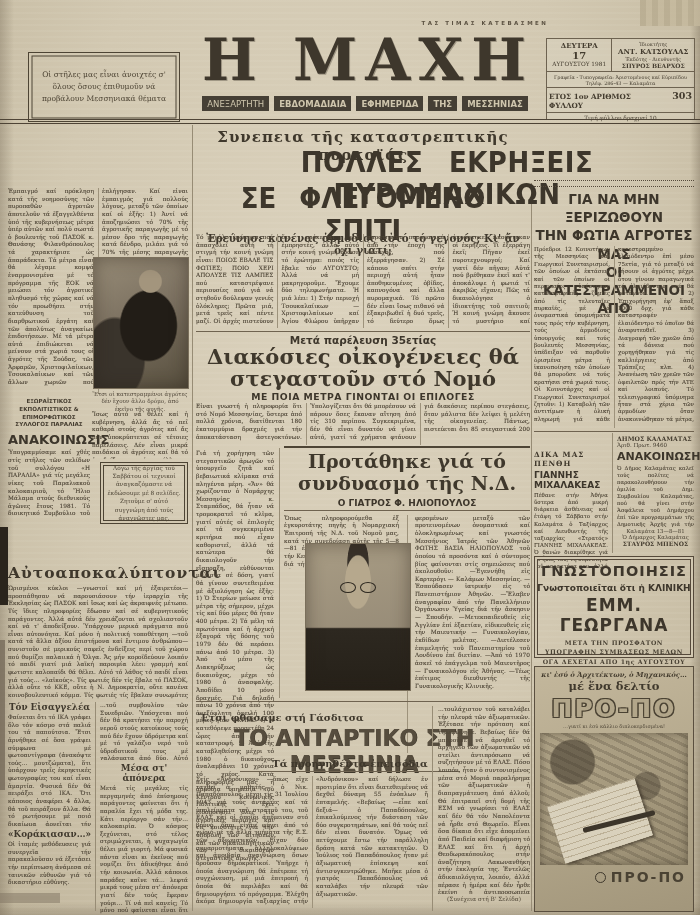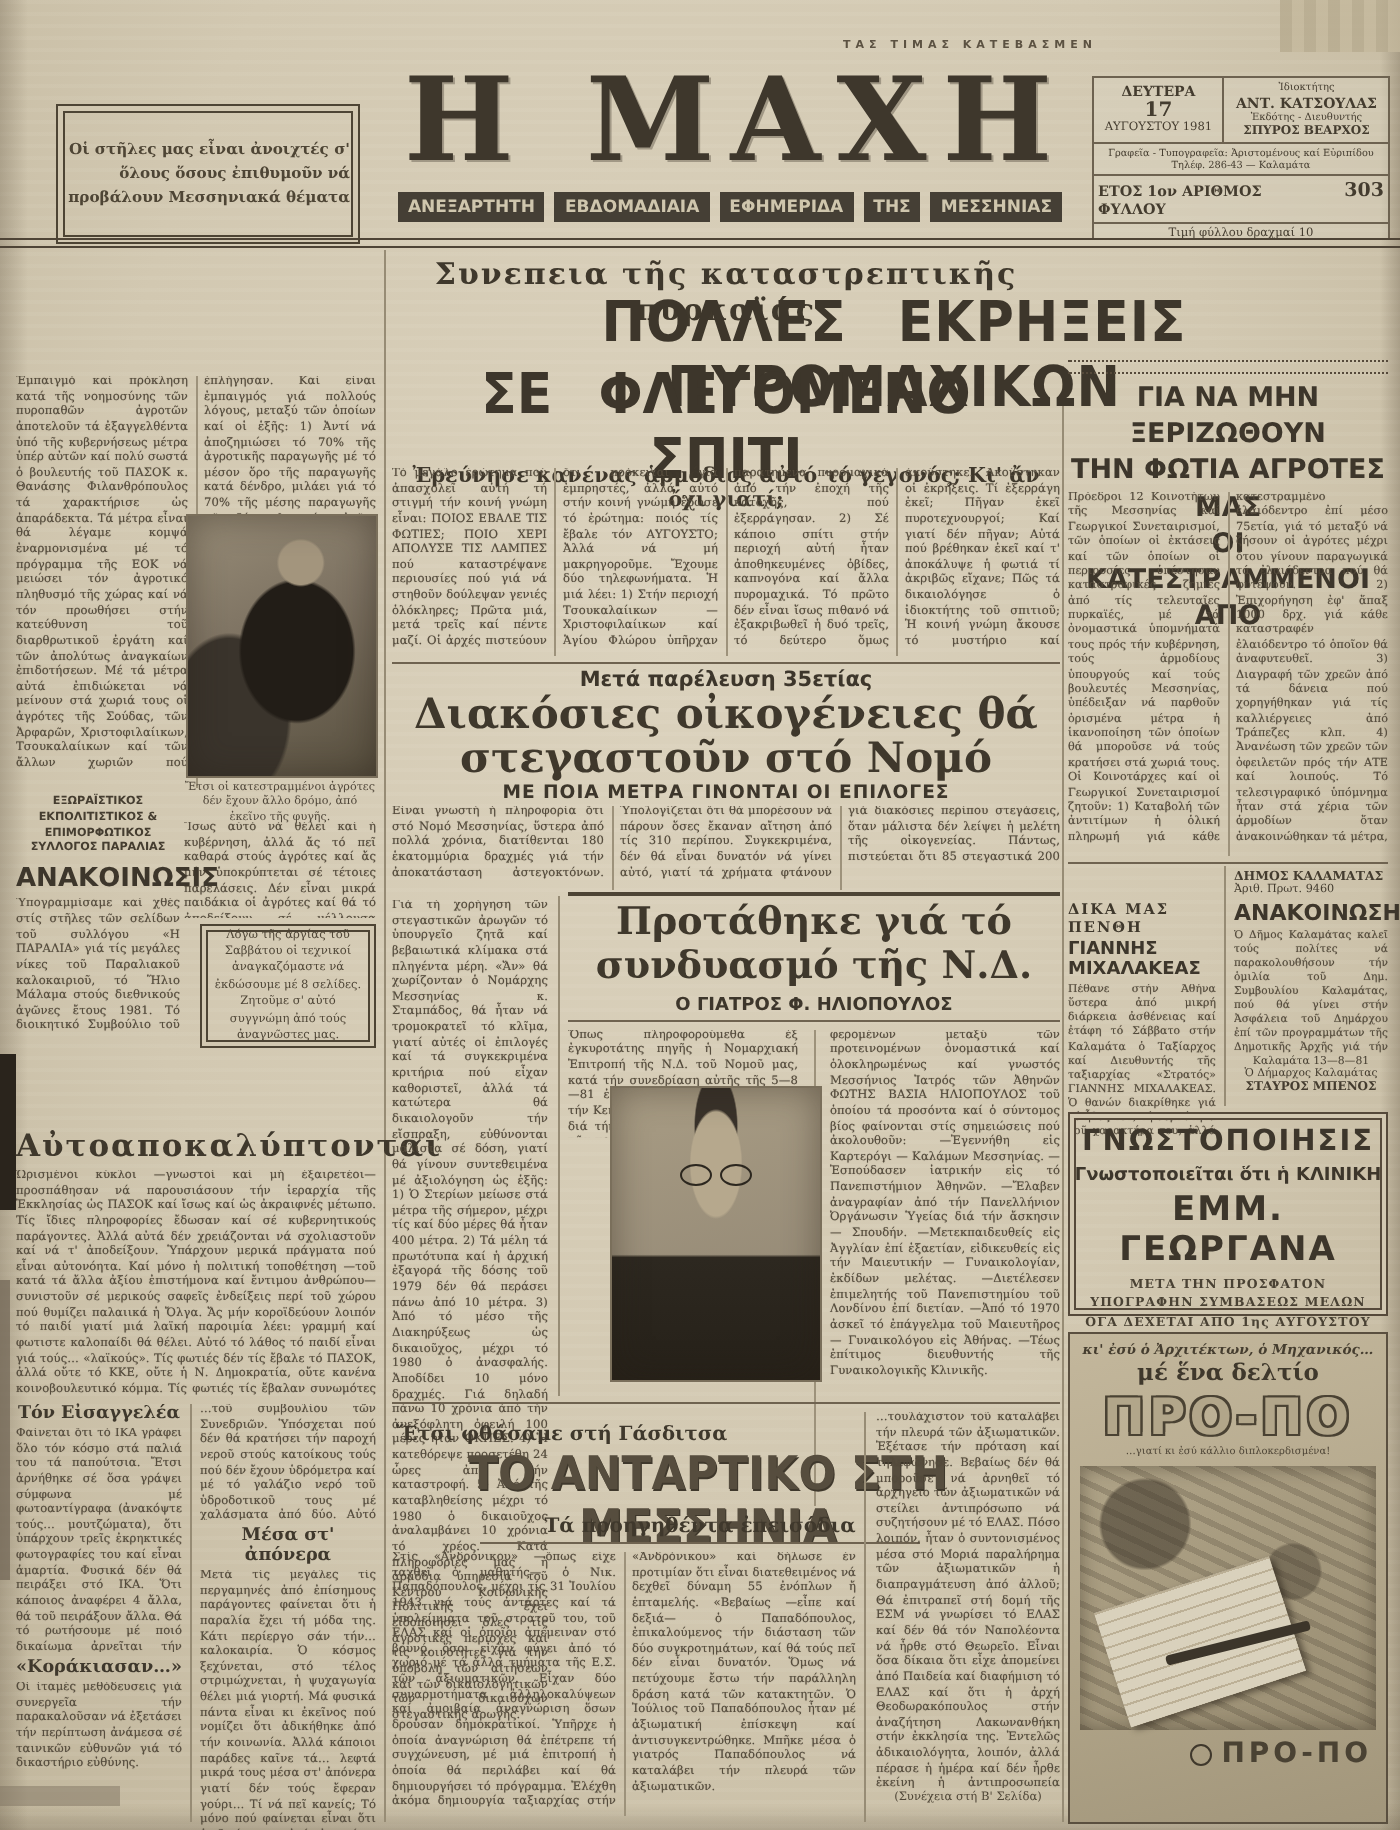--- a/index.html
+++ b/index.html
@@ -34,27 +34,27 @@
 <div class="page">
 
   <div class="abs" style="left:640px;top:0;width:60px;height:26px;background:repeating-linear-gradient(90deg,#b6aa8e 0 6px,#c4b89c 6px 12px);opacity:.8;"></div>
   <div class="abs" style="left:0;top:527px;width:8px;height:78px;background:#2a241c;"></div>
   <div class="abs" style="left:0;top:640px;width:5px;height:150px;background:#6e6252;opacity:.7;"></div>
   <div class="abs" style="left:0;top:893px;width:60px;height:10px;background:#7d7160;opacity:.5;"></div>
 
   <div class="abs sans" style="left:370px;top:20px;width:230px;font-size:5.5px;letter-spacing:2.5px;color:#5c5242;font-weight:bold;text-align:center;">ΤΑΣ ΤΙΜΑΣ ΚΑΤΕΒΑΣΜΕΝ</div>
 
   <div class="abs" style="left:28px;top:52px;width:142px;height:60px;border:1.6px solid #4d4434;box-shadow:inset 0 0 0 2.5px #d2c8b1, inset 0 0 0 3.5px #4d4434;display:flex;align-items:center;justify-content:center;padding:4px;">
-    <div style="font-size:7.6px;line-height:1.55;text-align:right;font-weight:bold;color:#4e4535;">Οἱ στῆλες μας εἶναι ἀνοιχτές σ' ὅλους ὅσους ἐπιθυμοῦν νά προβάλουν Μεσσηνιακά θέματα</div>
+    <div style="font-size:7.6px;line-height:1.55;text-align:center;font-weight:normal;color:#4e4535;">Οἱ στῆλες μας εἶναι ἀνοιχτές σ' ὅλους ὅσους ἐπιθυμοῦν νά προβάλουν Μεσσηνιακά θέματα</div>
   </div>
 
   <div class="abs" style="left:196px;top:26px;width:344px;text-align:center;font-family:'DejaVu Serif',serif;font-weight:bold;font-size:58px;letter-spacing:8px;color:#3e372c;text-shadow:1px 1px 0 rgba(62,55,44,.35);">Η ΜΑΧΗ</div>
 
   <div class="abs" style="left:184px;top:96px;width:362px;display:flex;gap:5px;justify-content:center;">
-    <span class="sans" style="background:#453f35;color:#cfc6ad;font-size:8.5px;font-weight:bold;padding:2.5px 5px;">ΑΝΕΞΑΡΤΗΤΗ</span>
+    <span class="sans" style="background:#453f35;color:#cfc6ad;font-size:8.5px;font-weight:normal;padding:2.5px 5px;">ΑΝΕΞΑΡΤΗΤΗ</span>
     <span class="sans" style="background:#453f35;color:#cfc6ad;font-size:8.5px;font-weight:bold;padding:2.5px 5px;">ΕΒΔΟΜΑΔΙΑΙΑ</span>
     <span class="sans" style="background:#453f35;color:#cfc6ad;font-size:8.5px;font-weight:bold;padding:2.5px 5px;">ΕΦΗΜΕΡΙΔΑ</span>
     <span class="sans" style="background:#453f35;color:#cfc6ad;font-size:8.5px;font-weight:bold;padding:2.5px 5px;">ΤΗΣ</span>
     <span class="sans" style="background:#453f35;color:#cfc6ad;font-size:8.5px;font-weight:bold;padding:2.5px 5px;">ΜΕΣΣΗΝΙΑΣ</span>
   </div>
 
   <div class="abs" style="left:546px;top:38px;width:147px;height:80px;border:1px solid #6d6250;background:rgba(222,214,198,.35);font-family:'DejaVu Serif',serif;">
     <div style="display:flex;border-bottom:1px solid #6d6250;">
       <div style="width:44%;border-right:1px solid #6d6250;text-align:center;padding:2px 1px;">
         <div style="font-size:7px;font-weight:bold;">ΔΕΥΤΕΡΑ</div>

